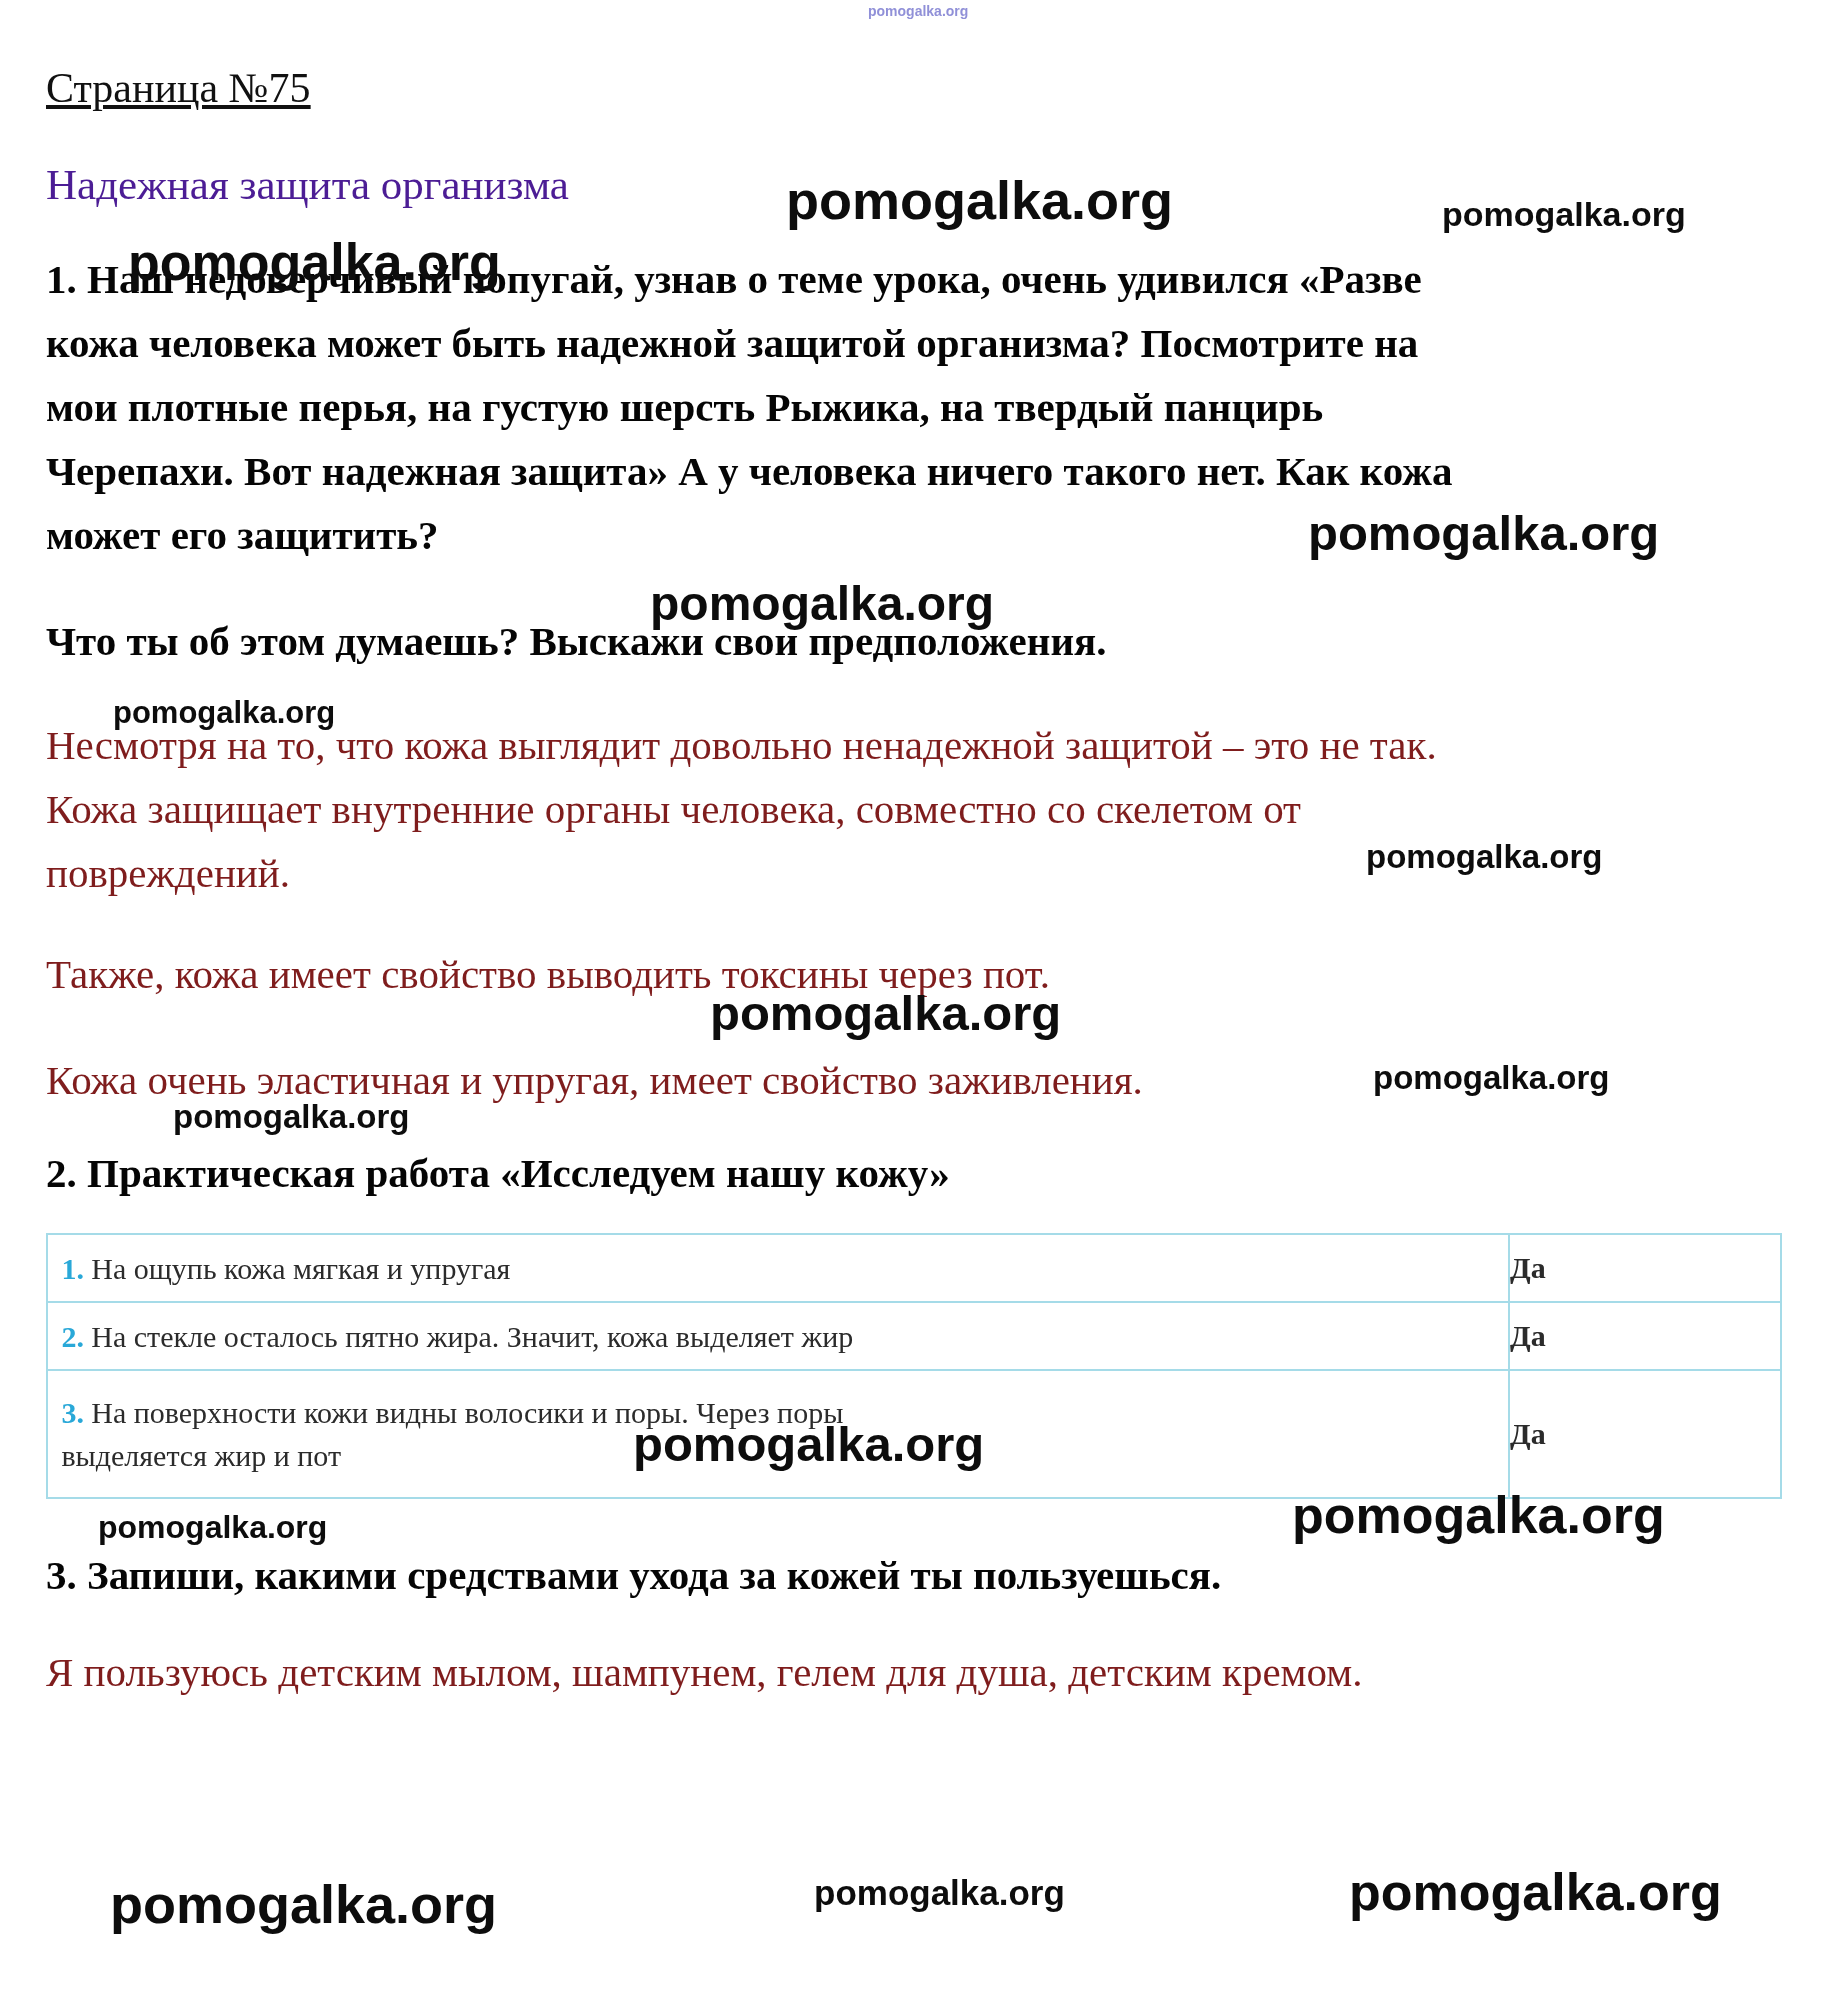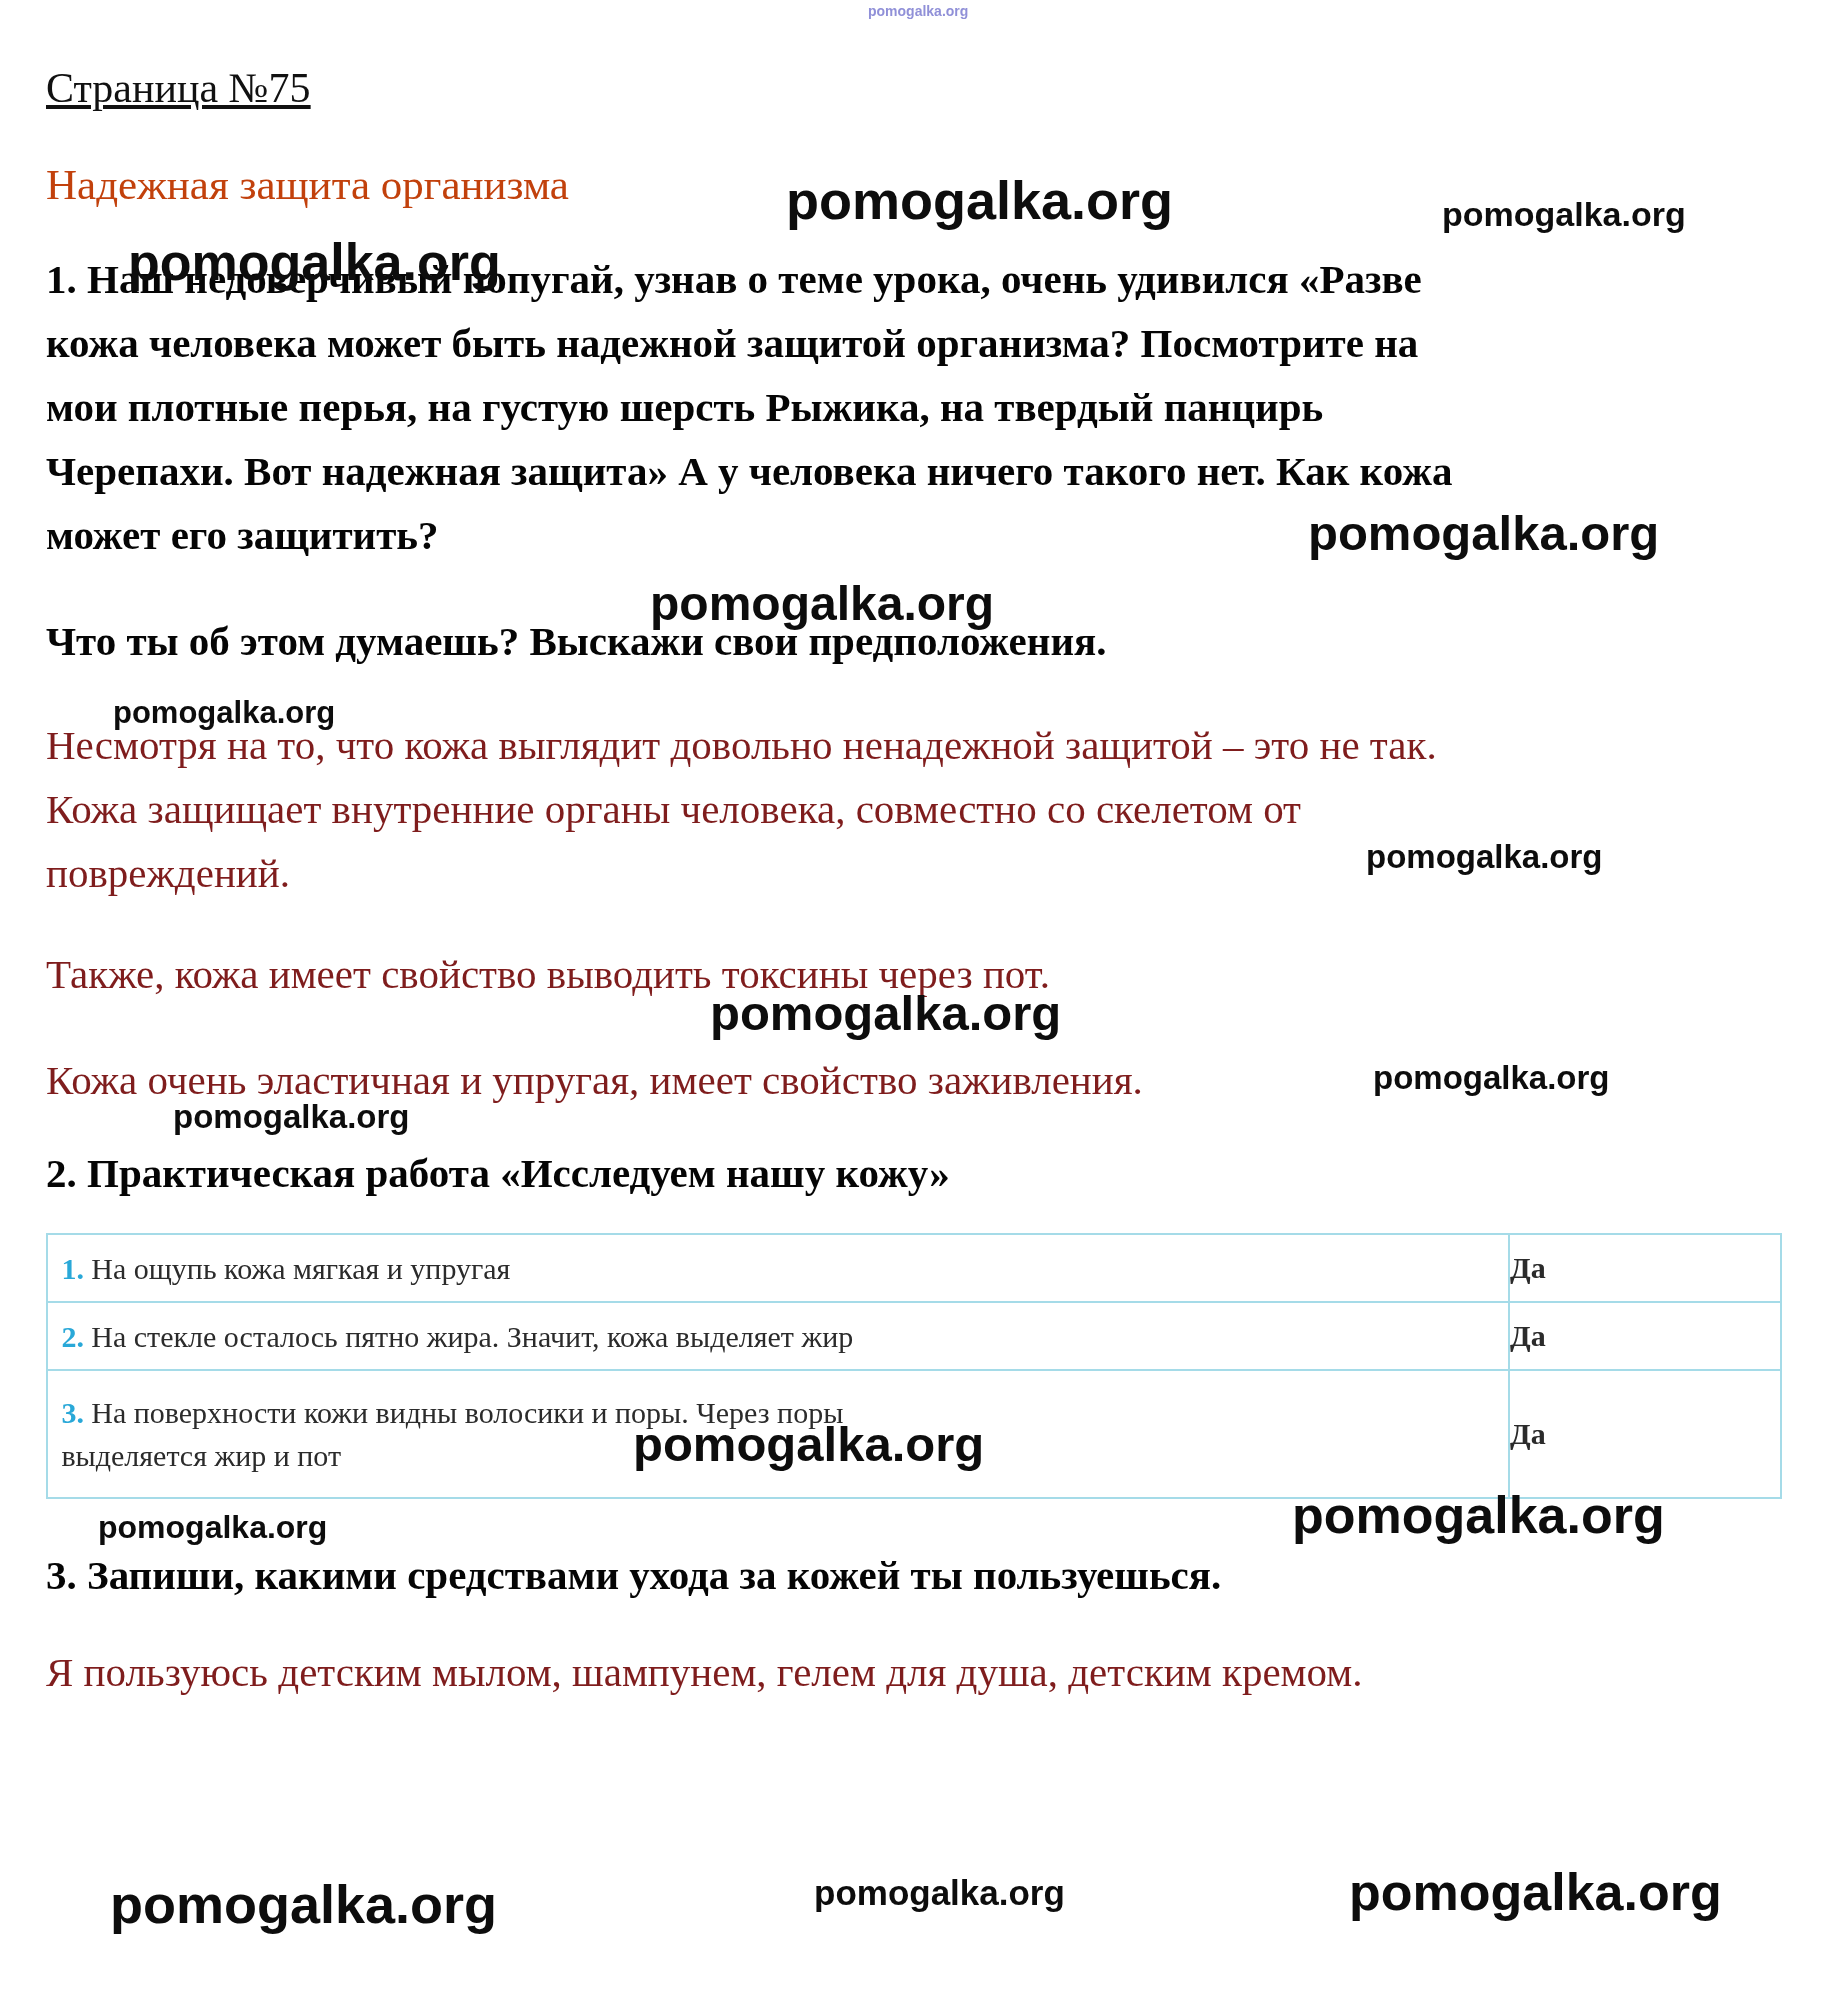--- a/index.html
+++ b/index.html
@@ -12,21 +12,21 @@
     position:relative;
     overflow:hidden;
   }
   .content { padding:64px 28px 0 46px; position:relative; }
 
   .page-num {
     font-size:42px;
     text-decoration:underline;
     color:#111;
   }
-  .doc-title { font-size:43px; margin-top:48px; color:#c2410c; }
+  .doc-title { font-size:43px; margin-top:48px; color:#4c1d95; }
 
   .para {
     font-size:41px;
     line-height:1.56;
     white-space:pre-line;
     color:#7f1d1d;
   }
   .bold { font-weight:bold; color:#050505; }
 
   .p-q1      { margin-top:39px; }

